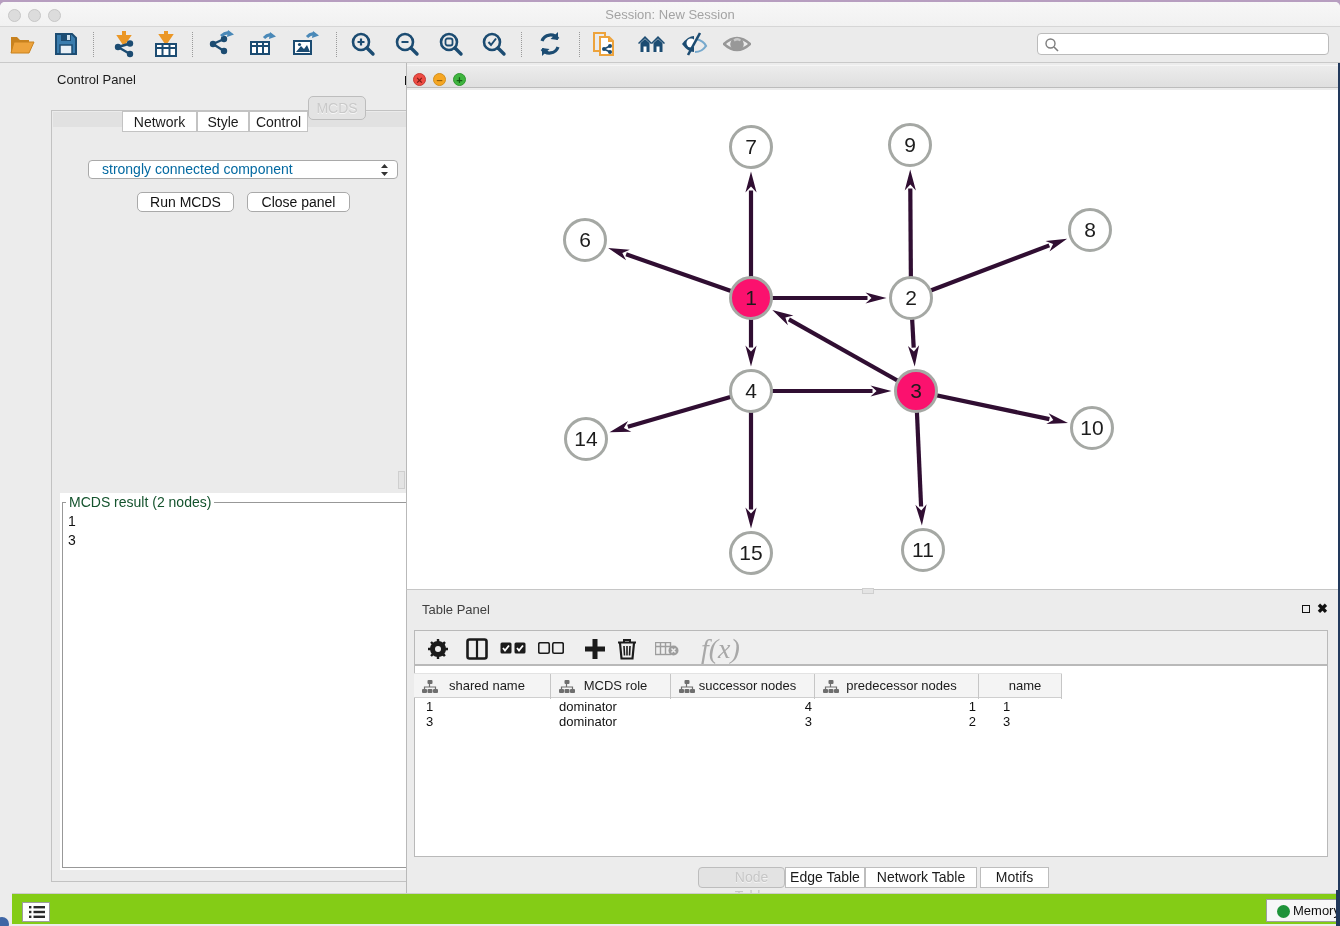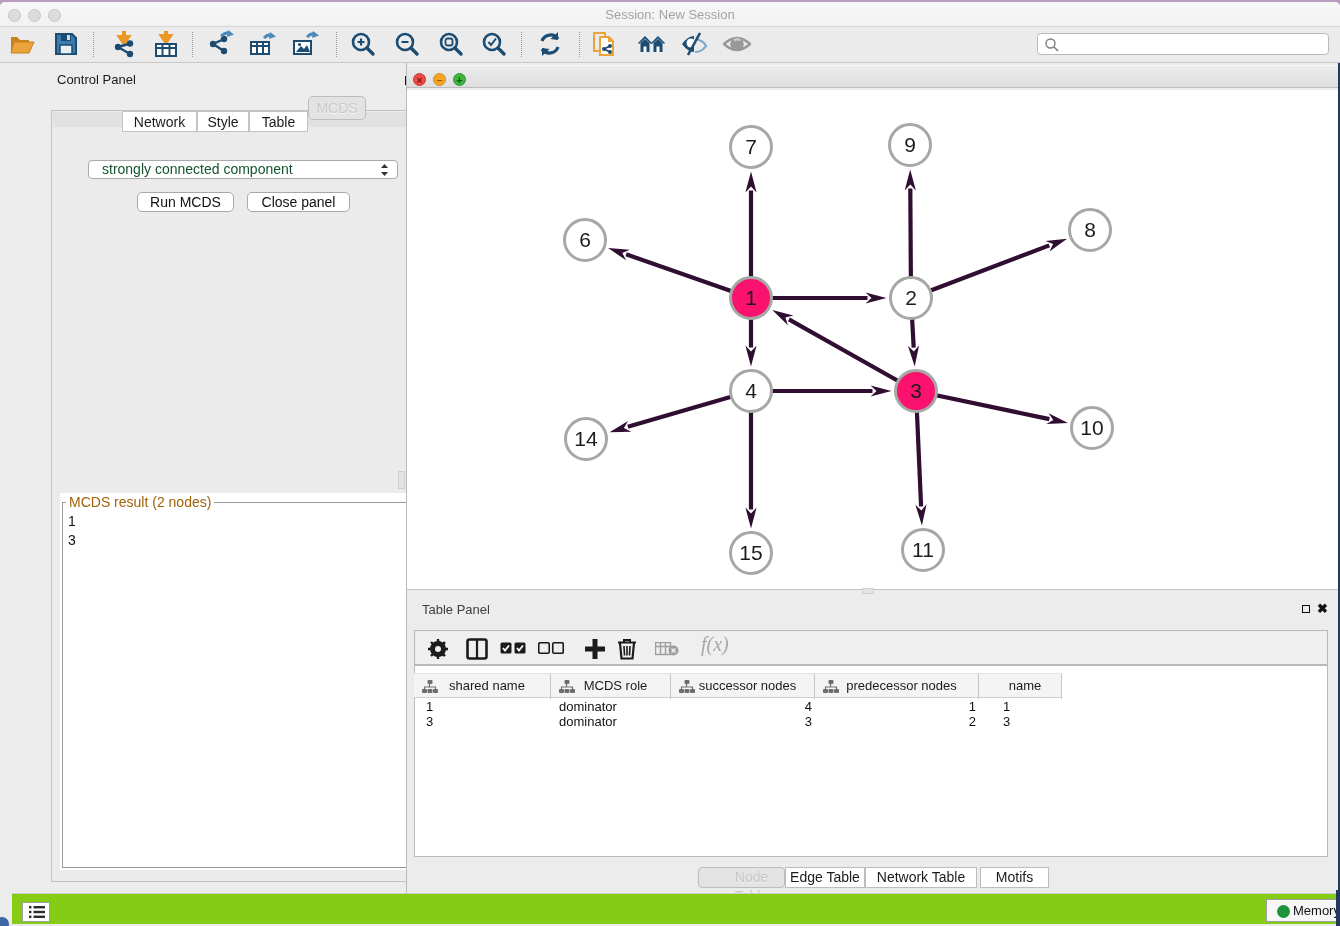--- a/index.html
+++ b/index.html
@@ -26,29 +26,29 @@
   .tab { position:absolute; top:48px; height:21px; background:#fff; border:1px solid #c3c3c3;
          font-size:14px; color:#1b1b1b; text-align:center; line-height:20px; }
   .tabsel { background:#e3e3e3; color:#c9c9c9; border-radius:5px; border:1px solid #bdbdbd;
             text-shadow:0 1px 0 #f6f6f6; }
   #cpcontent { position:absolute; left:7px; top:47px; width:391px; height:772px;
                background:#ebebeb; border:1px solid #c2c2c2; }
   #cpband { position:absolute; left:1px; top:1px; width:388px; height:15px; background:#e1e1e1; }
   #optlabel { position:absolute; left:0; top:74px; width:400px; text-align:center;
               font-size:14px; color:#111; }
   #combo { position:absolute; left:44px; top:97px; width:310px; height:19px; background:#fff;
-           border:1px solid #a9a9a9; border-radius:4px; font-size:14px; color:#14532d;
+           border:1px solid #a9a9a9; border-radius:4px; font-size:14px; color:#0369a1;
            line-height:17px; padding-left:13px; }
   .btn { position:absolute; top:129px; height:20px; background:#fff; border:1px solid #a9a9a9;
          border-radius:5px; font-size:14px; color:#111; text-align:center; line-height:18px; }
   #resultbox { position:absolute; left:16px; top:430px; width:367px; height:377px; background:#fff; }
   #fieldset { position:absolute; left:2px; top:9px; width:363px; height:366px;
               border:1px solid #989898; }
   #legend { position:absolute; left:3px; top:-9px; background:#fff; padding:0 3px;
-            font-size:14px; color:#a16207; }
+            font-size:14px; color:#14532d; }
   #rscroll { position:absolute; right:2px; top:2px; width:14px; height:360px;
              background:#f8f8f8; border-left:1px solid #e8e8e8; }
   #rthumb { position:absolute; left:1px; top:0px; width:12px; height:44px; background:#ededed; }
   
   #net { position:absolute; left:406px; top:61px; width:934px; height:527px;
          border-left:1px solid #b9b9b9; }
   #nettitle { position:absolute; left:0; top:2px; width:933px; height:23px;
               background:linear-gradient(#ececec,#dfdfdf); border-bottom:1px solid #bcbcbc;
               border-top:1px solid #f5f5f5; }
   #netname { position:absolute; left:0; top:6px; width:934px; text-align:center; font-size:13px;
@@ -207,21 +207,21 @@
 
   <div id="cp">
     <div id="cphead">Control Panel</div>
     <div style="position:absolute; left:361px; top:13px; width:9px; height:9px; border:1.5px solid #111;"></div>
     <div style="position:absolute; left:377px; top:9px; font-size:14px; font-weight:bold; color:#111;">✖</div>
     <div id="cpcontent">
         <div id="cpband"></div>
       </div>
     <div class="tab" style="left:78px; width:75px;">Network</div>
     <div class="tab" style="left:153px; width:52px;">Style</div>
-    <div class="tab" style="left:205px; width:59px;">Table</div>
+    <div class="tab" style="left:205px; width:59px;">Control</div>
     <div class="tab tabsel" style="left:264px; width:58px; top:33px; height:24px; line-height:22px;">MCDS</div>
     <div id="combo">strongly connected component
       <svg style="position:absolute; right:7px; top:2px;" width="11" height="14" viewBox="0 0 11 14">
         <path d="M2 5 L5.5 1 L9 5 Z M2 9 L5.5 13 L9 9 Z" fill="#333"></path>
       </svg>
     </div>
     <div class="btn" style="left:93px; width:97px;">Run MCDS</div>
     <div class="btn" style="left:203px; width:103px;">Close panel</div>
     <div id="resultbox">
       <div id="fieldset">
@@ -338,21 +338,21 @@
         <path d="M4 6 L5.5 21.5 L16.5 21.5 L18 6" fill="none" stroke="#1b1b1b" stroke-width="2.2"></path>
         <path d="M2 5.5 L20 5.5 M8 5 L8 3 L14 3 L14 5" stroke="#1b1b1b" stroke-width="2" fill="none"></path>
         <path d="M8 9 L8.5 18.5 M11 9 L11 18.5 M14 9 L13.5 18.5" stroke="#1b1b1b" stroke-width="1.6"></path>
       </svg>
       <svg style="position:absolute; left:240px; top:11px;" width="24" height="14" viewBox="0 0 24 14">
         <rect x="0.5" y="0.5" width="15" height="12" fill="none" stroke="#9d9d9d" stroke-width="1.4"></rect>
         <path d="M0 4.5 L16 4.5 M5.5 0 L5.5 13 M10.5 0 L10.5 13" stroke="#9d9d9d" stroke-width="1.4"></path>
         <circle cx="18.5" cy="8.5" r="5" fill="#9d9d9d"></circle>
         <path d="M16.5 6.5 L20.5 10.5 M20.5 6.5 L16.5 10.5" stroke="#efefef" stroke-width="1.5"></path>
       </svg>
-      <div style="position:absolute; left:286px; top:2px; font-family:'Liberation Serif',serif; font-style:italic; font-size:20px; color:#a8a8a8;">f(x)</div>
+      <div style="position:absolute; left:286px; top:2px; font-family:'Liberation Serif',serif; font-style:italic; font-size:28px; color:#a8a8a8;">f(x)</div>
     </div>
     <div id="tptable">
       <div id="thead">
         <div class="hcol" style="left:0px; width:137px;"><svg class="hic" viewBox="0 0 16 14">
               <g fill="#6e6e6e">
                 <rect x="5.5" y="0" width="5" height="4" rx="1"></rect>
                 <rect x="0" y="9" width="5" height="4" rx="1"></rect>
                 <rect x="5.5" y="9" width="5" height="4" rx="1"></rect>
                 <rect x="11" y="9" width="5" height="4" rx="1"></rect>
                 <path d="M7.5 4 L7.5 7 M2.5 9 L2.5 7 L13.5 7 L13.5 9" stroke="#6e6e6e" fill="none" stroke-width="1.2"></path>

